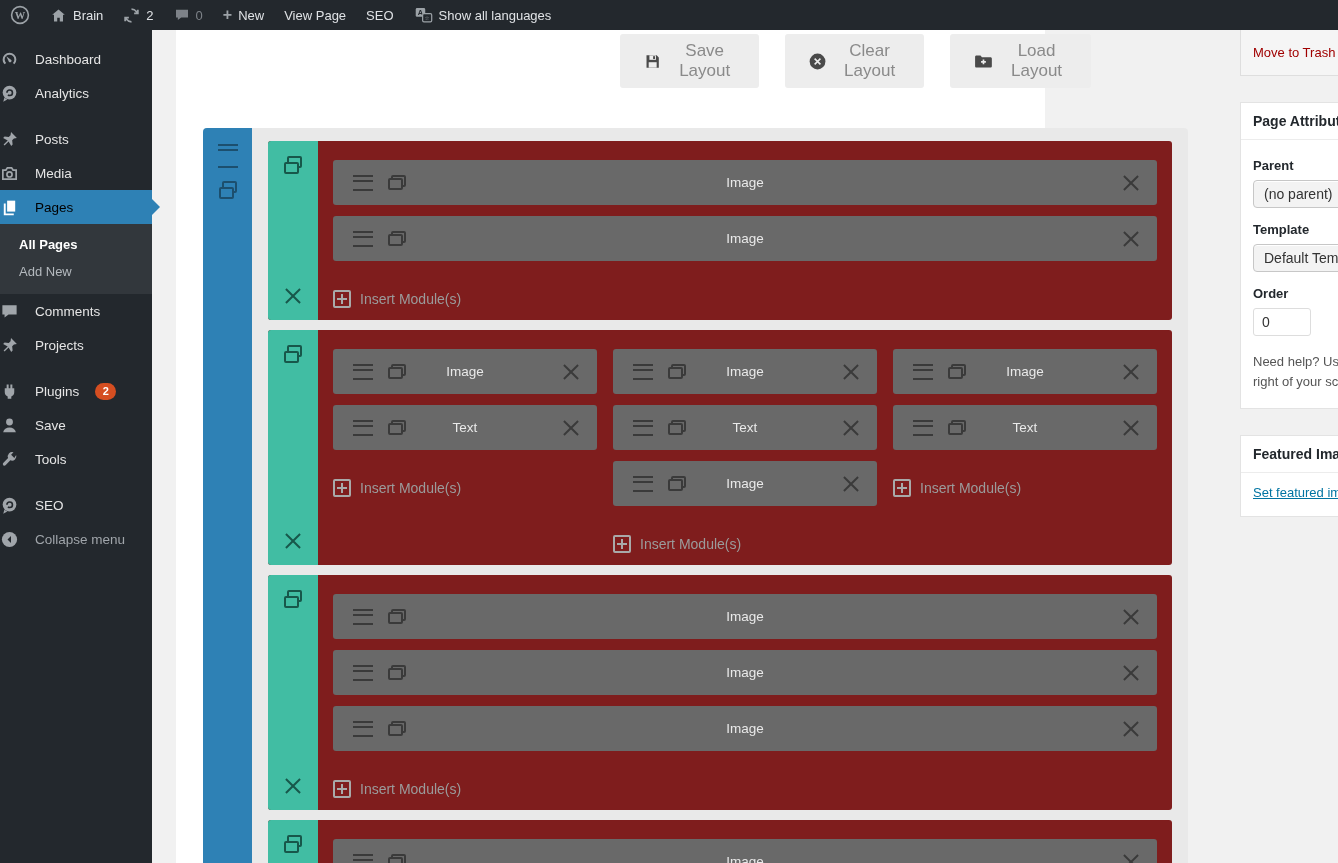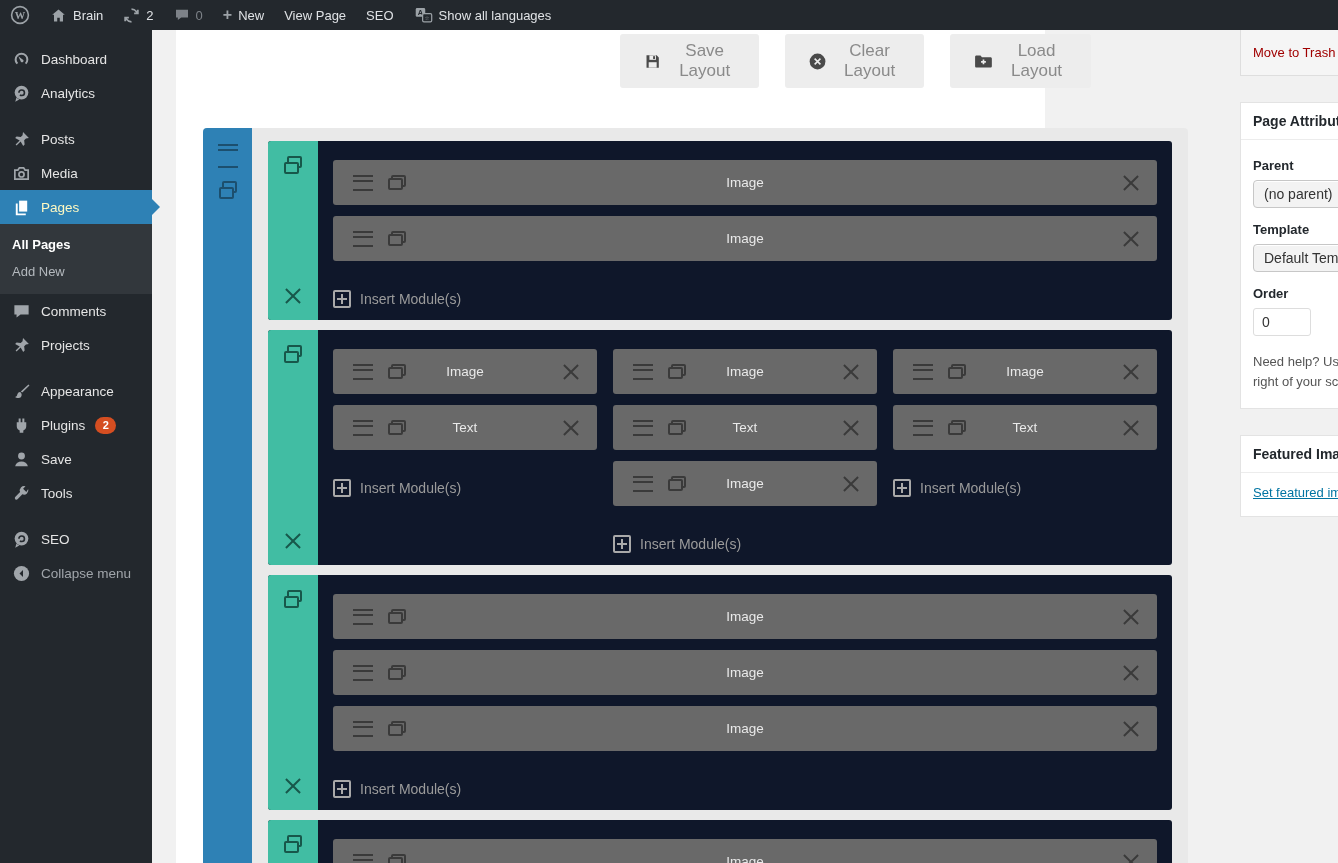--- a/index.html
+++ b/index.html
@@ -12,48 +12,48 @@
   #adminbar{position:absolute;left:0;top:0;width:1338px;height:30px;background:#23282d;
     display:flex;align-items:center;color:#dfe2e5;font-size:13px;z-index:50}
   .ab-item{display:flex;align-items:center;gap:6px;padding:0 10px;height:30px;cursor:pointer;white-space:nowrap}
   .ab-item svg{display:block}
   .ab-icon{color:#9ca2a7}
   .ab-dim{color:#7d8288}
   .ab-plus{font-size:16px;color:#9ca2a7;font-weight:bold;line-height:1}
   
   #sidemenu{position:absolute;left:0;top:30px;bottom:0;width:152px;background:#23282d;
     color:#e5e5e5;font-size:13.5px;padding-top:12px;box-sizing:border-box}
-  .sm-item{display:flex;align-items:center;height:34px;padding-left:12px;gap:10px;cursor:pointer;position:relative}
+  .sm-item{display:flex;align-items:center;height:34px;gap:16px;cursor:pointer;position:relative}
   .sm-item .smicon{width:19px;height:19px;color:#a0a5aa;flex:0 0 19px}
-  .sm-item.active{background:#2e81b5;color:#fef9c3}
+  .sm-item.active{background:#2e81b5;color:#000000}
   .sm-item.active .smicon{color:#fff}
   .sm-item.muted{color:#a0a5aa}
   .sm-gap{height:12px}
   .sm-arrow{position:absolute;right:-8px;top:50%;margin-top:-8px;width:0;height:0;
     border-top:8px solid transparent;border-bottom:8px solid transparent;border-left:8px solid #2e81b5}
   .sm-badge{min-width:17px;height:17px;border-radius:9px;background:#d54e21;color:#fff;font-size:11px;
     display:inline-flex;align-items:center;justify-content:center;padding:0 2px;font-weight:bold}
-  .sm-sub{background:#32373c;padding:7px 0 9px}
+  .sm-sub{background:#32373c;padding:7px 7px 9px}
   .sm-subitem{height:27px;line-height:27px;padding-left:12px;font-size:13px;color:#b4b9be;cursor:pointer}
   .sm-subitem.current{color:#fff;font-weight:bold}
   
   #editor{position:absolute;left:176px;top:30px;width:869px;bottom:0;background:#fff}
   
   #layout-actions{position:absolute;left:444px;top:4px;display:flex;gap:26px}
   .lbtn{height:54px;display:flex;align-items:center;gap:13px;padding:0 24px;background:#ededed;
     border-radius:3px;color:#8a8a8a;font-size:17px;cursor:pointer;border:none}
   .lbtn svg{display:block;color:#4a4a4a}
   
   #builder{position:absolute;left:27px;top:98px;width:985px;bottom:-10px;background:#e9e9e9;
     border-radius:4px 4px 0 0}
   #blue-bar{position:absolute;left:0;top:0;bottom:0;width:49px;background:#2e81b5;border-radius:4px 0 0 0;
     display:flex;flex-direction:column;align-items:center;padding-top:16px;gap:13px;
     --ic:#1c4f6e;--bgc:#2e81b5}
   #builder-rows{position:absolute;left:65px;right:16px;top:13px;display:flex;flex-direction:column;gap:10px}
-  .row-card{position:relative;background:#0f172a;border-radius:3px;padding:19px 15px 12px 65px;box-sizing:border-box}
+  .row-card{position:relative;background:#7f1d1d;border-radius:3px;padding:19px 15px 12px 65px;box-sizing:border-box}
   .teal-bar{position:absolute;left:0;top:0;bottom:0;width:50px;background:#41bda3;border-radius:3px 0 0 3px;
     display:flex;flex-direction:column;align-items:center;justify-content:space-between;padding:15px 0 16px;
     box-sizing:border-box;--ic:#17574a;--bgc:#41bda3}
   .cols{display:flex;gap:16px}
   .col{flex:1;min-width:0}
   .module{height:45px;background:#696969;border-radius:3px;display:flex;align-items:center;
     padding:0 20px;position:relative;margin-bottom:11px;--ic:#3a3a3a;--bgc:#696969;cursor:move}
   .mod-label{position:absolute;left:0;right:0;text-align:center;color:#e9e9e9;font-size:13.5px;pointer-events:none}
   .module .ic-x{position:absolute;right:18px;top:50%;margin-top:-8px}
   .module .ic-drag{margin-right:15px}
@@ -190,26 +190,20 @@
     </div>
     <div class="sm-item">
       <svg class="smicon" viewBox="0 0 20 20">
         <path fill="currentColor" d="M11.6 2.2l6.2 6.2-3.1.6-1.9 1.9.5 4.4-1.5 1.5-2.7-4.8-4.3 4.3-1-1 4.3-4.3-4.8-2.7L4.8 6.8l4.4.5 1.9-1.9z"></path>
       </svg>
       <span>Projects</span>
     </div>
     <div class="sm-gap"></div>
     <div class="sm-item">
       <svg class="smicon" viewBox="0 0 20 20">
-        <path fill="currentColor" d="M17.3 2.6l1.1 1.1-7.6 7.3-1.5-1.1zM8.6 10.6c1.7 1.4 2.1 3.5 1 4.9-1.6 2.1-5.1 1.7-6.2.3 1.2-.4 1.7-1 2-2 .5-1.5 1-3 3.2-3.2z"></path>
-      </svg>
-      <span>Appearance</span>
-    </div>
-    <div class="sm-item">
-      <svg class="smicon" viewBox="0 0 20 20">
         <path fill="currentColor" d="M7 2.5v4.2H5v4.1c0 2.1 1.3 3.8 3.1 4.5v2.2h3.8v-2.2c1.8-.7 3.1-2.4 3.1-4.5V6.7h-2V2.5h-2.1v4.2H9.1V2.5z"></path>
       </svg>
       <span>Plugins</span>
       <span class="sm-badge">2</span>
     </div>
     <div class="sm-item">
       <svg class="smicon" viewBox="0 0 20 20">
         <circle cx="10" cy="6.3" r="3.6" fill="currentColor"></circle>
         <path fill="currentColor" d="M3.3 17.2c.6-3.5 3.4-5.2 6.7-5.2s6.1 1.7 6.7 5.2z"></path>
       </svg>

